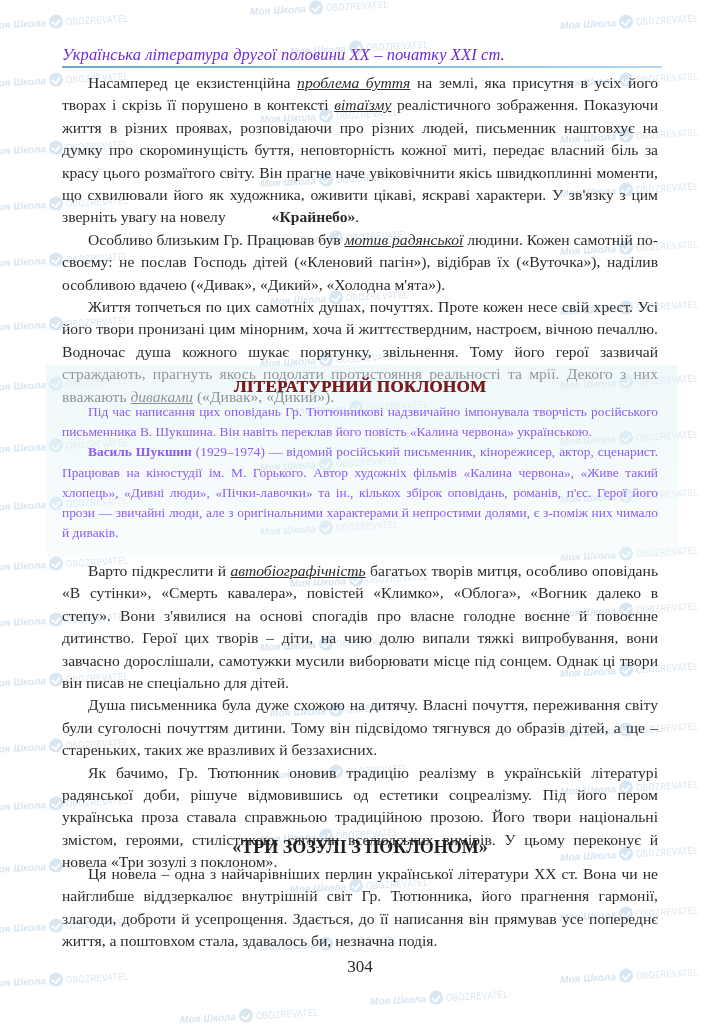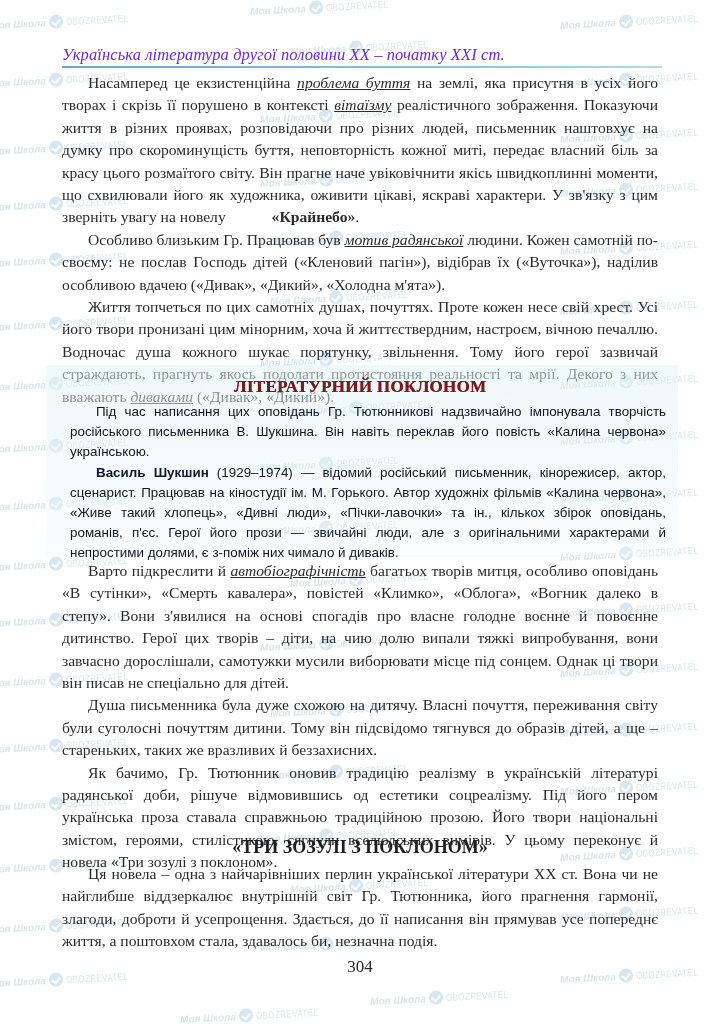--- a/index.html
+++ b/index.html
@@ -128,27 +128,27 @@
       font-family: "Liberation Serif", serif;
       font-weight: bold;
       font-size: 17px;
       color: #7a1a1e;
       letter-spacing: 0.3px;
       text-shadow: 0.4px 0 0 #7a1a1e;
     }
     .context-text {
       position: absolute;
       top: 402px;
-      left: 8px;
-      width: 596px;
-      font-family: Liberation Sans, sans-serif;
+      left: 0;
+      width: 596px;
+      font-family: Liberation Serif, serif;
       font-size: 13.4px;
       line-height: 20.2px;
       text-align: justify;
-      color: #0f172a;
+      color: #8b5cf6;
     }
     .context-text p {
       margin: 0;
       text-indent: 26px;
     }
     .context-text strong { font-weight: bold; }
 
     .section-title {
       position: absolute;
       top: 837px;

